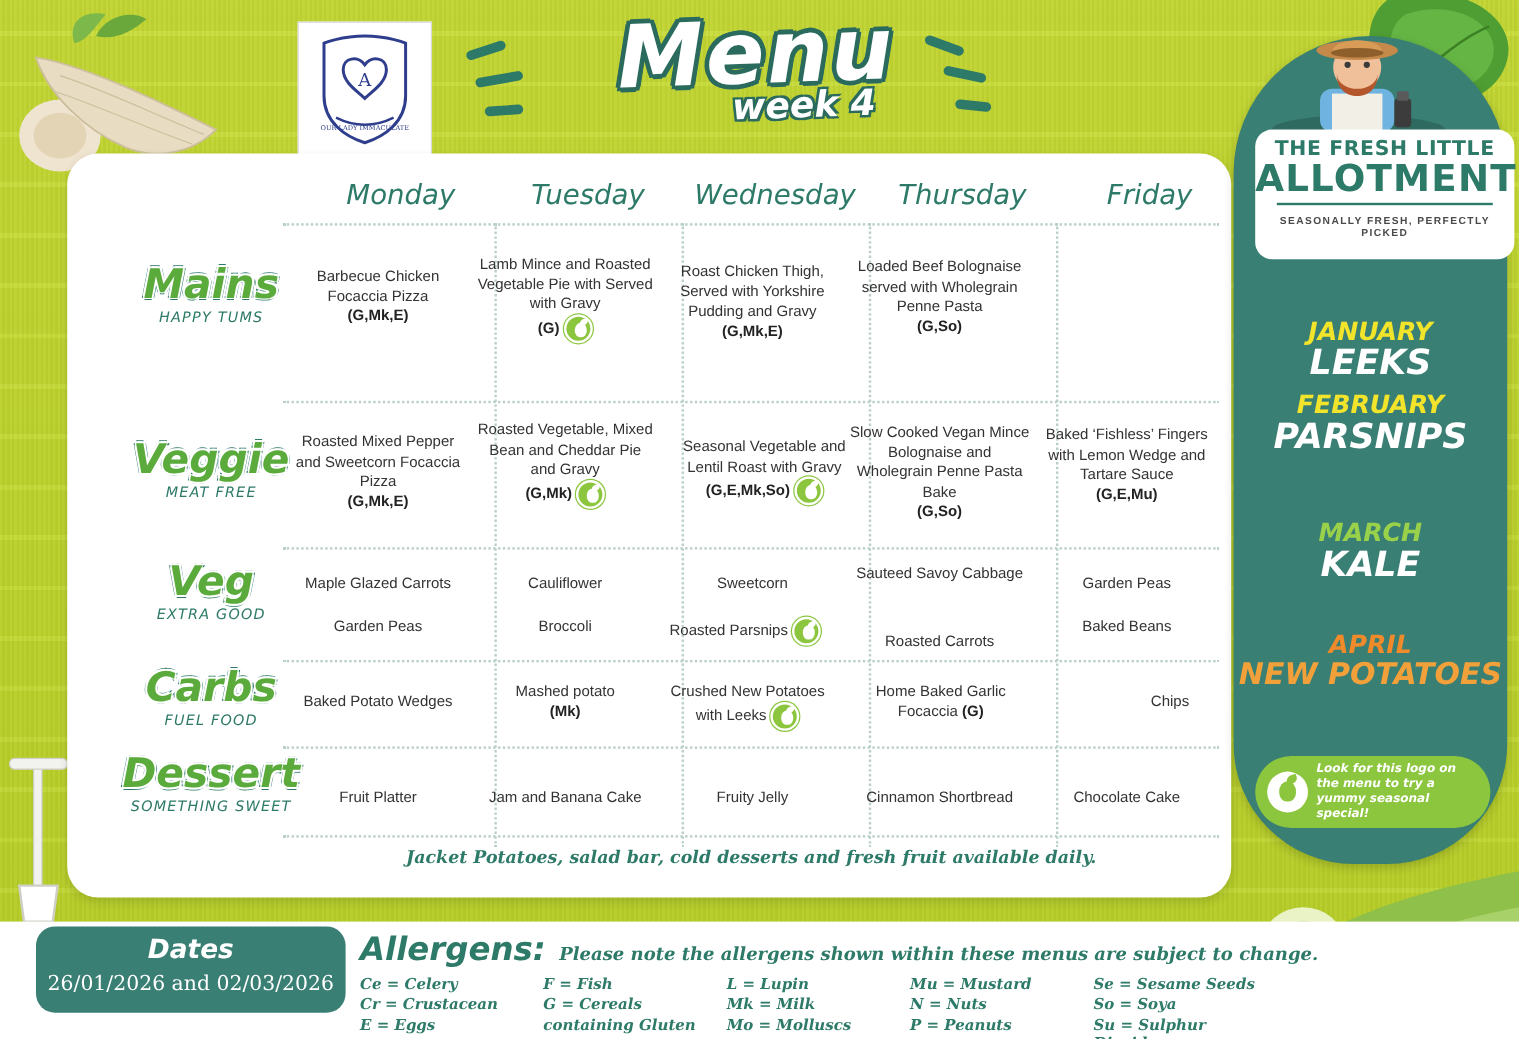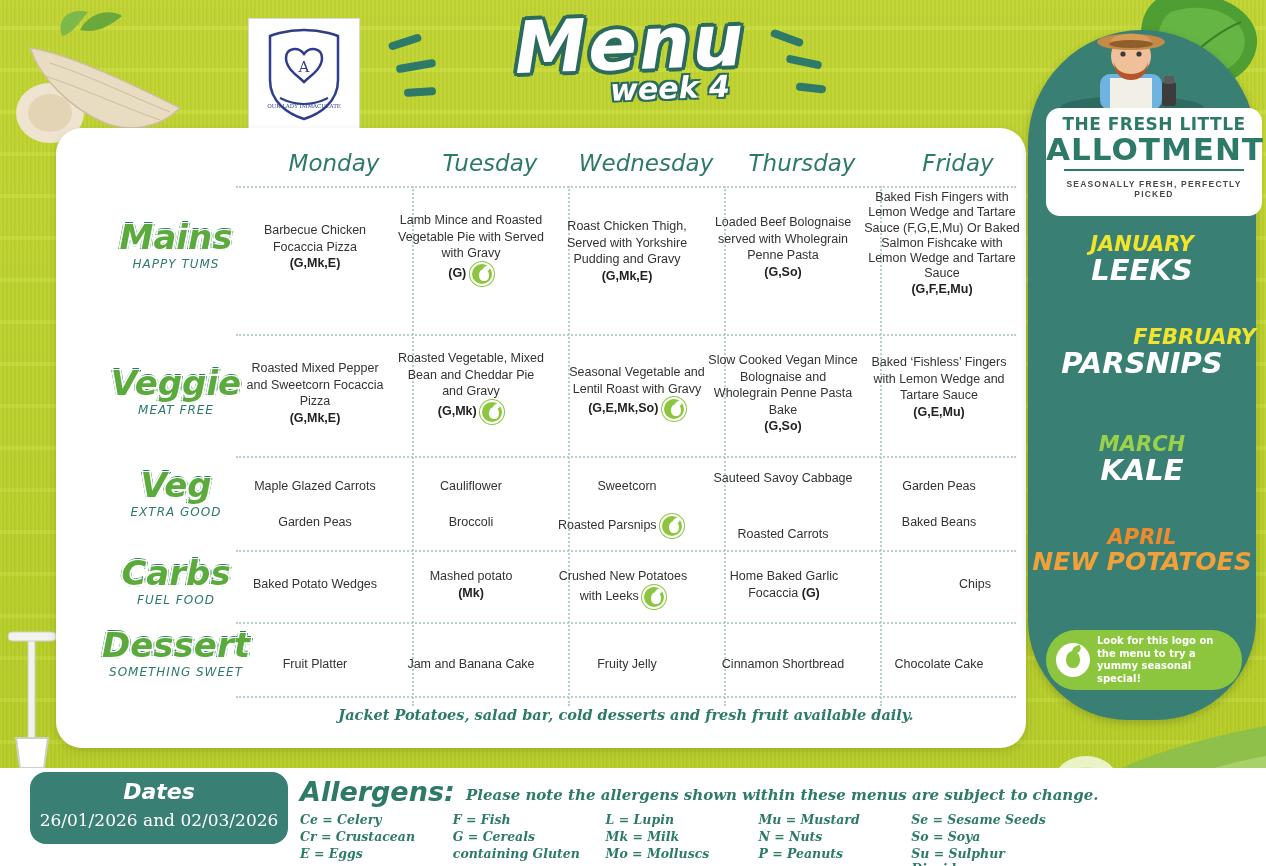--- a/index.html
+++ b/index.html
@@ -163,21 +163,21 @@
   .month .m { font-size: 21px; }
   .month .p { font-size: 29px; line-height: 1; }
 
   .look-logo {
     position: absolute; left: 1046px; top: 630px; width: 196px; height: 60px;
     background: #8cc63f; border-radius: 30px;
     display: flex; align-items: center; gap: 7px; padding: 0 10px;
   }
   .look-text {
     font-family: "DejaVu Sans", sans-serif; font-size: 10px;
-    color: #fff; font-weight: bold; line-height: 1.25; 
+    color: #fff; font-weight: bold; line-height: 1.25; font-style: italic;
   }
   .look-badge {
     width: 34px; height: 34px; border-radius: 50%;
     background: #fff; position: relative; flex: 0 0 34px;
   }
   .look-badge::before {
     content:""; position:absolute; left:10px; top:8px; width:14px; height:17px;
     border-radius:50% 50% 45% 45%; background:#8cc63f;
   }
   .look-badge::after {
@@ -324,21 +324,20 @@
     </div>
     <div class="cat" style="top:500px;">
       <div class="big">Dessert</div>
       <div class="sub">SOMETHING SWEET</div>
     </div>
 
     <div class="cell" style="left:184px; top:94px; width:150px;"><span>Barbecue Chicken Focaccia Pizza</span><br><b>(G,Mk,E)</b></div>
     <div class="cell" style="left:340px; top:84px; width:150px;"><span>Lamb Mince and Roasted Vegetable Pie with Served with Gravy</span><br><b>(G)</b> <span class="seasonal"></span></div>
     <div class="cell" style="left:496px; top:90px; width:150px;"><span>Roast Chicken Thigh, Served with Yorkshire Pudding and Gravy</span><br><b>(G,Mk,E)</b></div>
     <div class="cell" style="left:652px; top:86px; width:150px;"><span>Loaded Beef Bolognaise served with Wholegrain Penne Pasta</span><br><b>(G,So)</b></div>
-    <div class="cell" style="left:808px; top:62px; width:156px; line-height:1.22;"><span>Baked Fish Fingers with Lemon Wedge and Tartare Sauce (F,G,E,Mu) Or Baked Salmon Fishcake with Lemon Wedge and Tartare Sauce</span><br><b>(G,F,E,Mu)</b></div>
 
     <div class="cell" style="left:184px; top:232px; width:150px;"><span>Roasted Mixed Pepper and Sweetcorn Focaccia Pizza</span><br><b>(G,Mk,E)</b></div>
     <div class="cell" style="left:340px; top:222px; width:150px;"><span>Roasted Vegetable, Mixed Bean and Cheddar Pie and Gravy</span><br><b>(G,Mk)</b> <span class="seasonal"></span></div>
     <div class="cell" style="left:496px; top:236px; width:150px;margin-left:10px;"><span>Seasonal Vegetable and Lentil Roast with Gravy</span><br><b>(G,E,Mk,So)</b> <span class="seasonal"></span></div>
     <div class="cell" style="left:652px; top:224px; width:150px;"><span>Slow Cooked Vegan Mince Bolognaise and Wholegrain Penne Pasta Bake</span><br><b>(G,So)</b></div>
     <div class="cell" style="left:808px; top:226px; width:150px;"><span>Baked ‘Fishless’ Fingers with Lemon Wedge and Tartare Sauce</span><br><b>(G,E,Mu)</b></div>
 
     <div class="cell" style="left:184px; top:350px; width:150px;">Maple Glazed Carrots</div>
     <div class="cell" style="left:340px; top:350px; width:150px;">Cauliflower</div>
     <div class="cell" style="left:496px; top:350px; width:150px;">Sweetcorn</div>
@@ -384,25 +383,25 @@
   </svg>
 
   <div class="banner-logo">
     <div class="bl-1">THE FRESH LITTLE</div>
     <div class="bl-2">ALLOTMENT</div>
     <div class="bl-rule"></div>
     <div class="bl-3">SEASONALLY FRESH, PERFECTLY PICKED</div>
   </div>
 
   <div class="month" style="left:1028px; top:232px;">
-    <div class="m" style="color:#f2e42a;">JANUARY</div>
+    <div class="m" style="color:#f2e42a;margin-top:32px;">JANUARY</div>
     <div class="p" style="color:#ffffff;">LEEKS</div>
   </div>
   <div class="month" style="left:1028px; top:325px;">
-    <div class="m" style="color:#f2e42a;text-align:right;">FEBRUARY</div>
+    <div class="m" style="color:#f2e42a;">FEBRUARY</div>
     <div class="p" style="color:#ffffff;">PARSNIPS</div>
   </div>
   <div class="month" style="left:1028px; top:432px;">
     <div class="m" style="color:#9ad14a;">MARCH</div>
     <div class="p" style="color:#ffffff;">KALE</div>
   </div>
   <div class="month" style="left:1028px; top:525px;">
     <div class="m" style="color:#f08a2a;">APRIL</div>
     <div class="p" style="color:#f2a03a; font-size:25px;">NEW POTATOES</div>
   </div>

